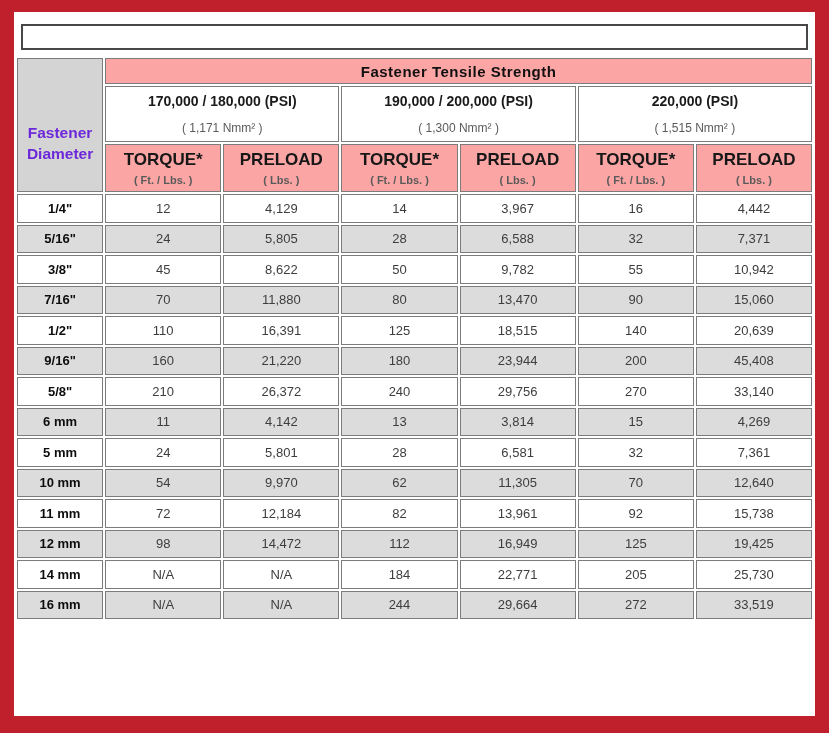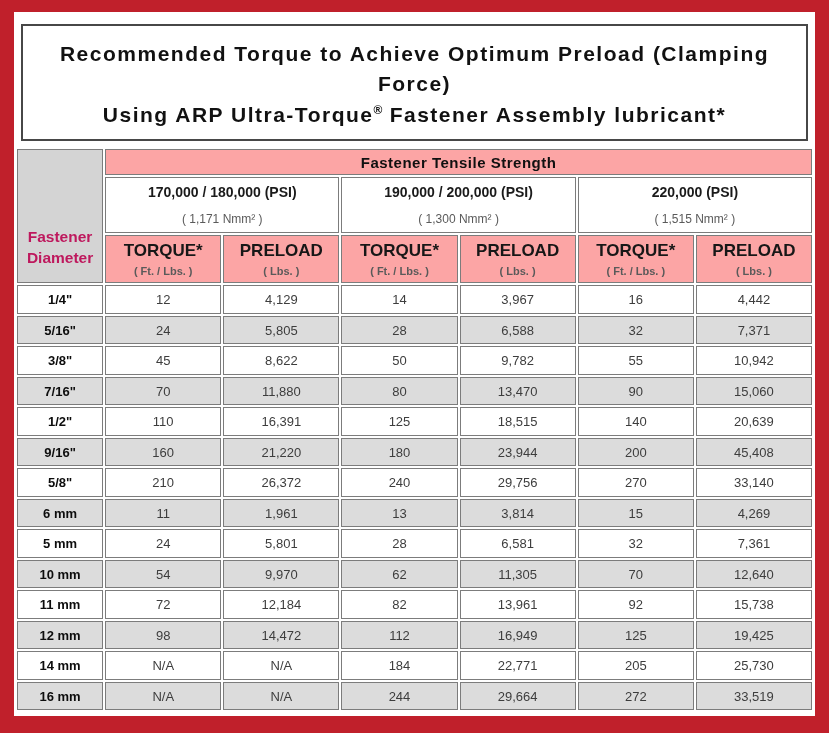--- a/index.html
+++ b/index.html
@@ -64,22 +64,22 @@
     font-size: 15px;
     font-weight: bold;
     letter-spacing: 0.5px;
   }
   th.corner {
     background: #d4d4d4;
     vertical-align: bottom;
     font-size: 15.5px;
     font-weight: bold;
     line-height: 1.35;
-    padding-bottom: 13px;
-    color: #be185d;
+    padding-bottom: 26px;
+    color: #6d28d9;
   }
   th.psi {
     background: #ffffff;
     height: 54px;
     font-weight: normal;
   }
   .psi-main { font-size: 14px; font-weight: bold; color: #1a1a1a; margin-bottom: 7px; }
   .psi-sub  { font-size: 12px; color: #5a5a5a; margin-top: 12px; }
   th.colhead { height: 46px; }
   .col-main { font-size: 17px; font-weight: bold; color: #171717; margin-bottom: 4px; }
@@ -96,24 +96,20 @@
     font-size: 13px;
   }
   tbody tr.alt td { background: #dcdcdc; }
 </style>
 </head>
 <body>
 
 <div class="panel">
 
   <div class="title-box">
-    <div class="title">
-      <span>Recommended Torque to Achieve Optimum Preload (Clamping Force)</span><br>
-      <span><span>Using ARP Ultra-Torque</span><span class="reg">®</span><span> Fastener Assembly lubricant*</span></span>
-    </div>
   </div>
 
   <table class="torque">
     <colgroup>
       <col class="c-diam">
       <col class="c-val">
         <col class="c-val">
         <col class="c-val">
       <col class="c-val">
         <col class="c-val">
@@ -228,21 +224,21 @@
           <td>210</td>
           <td>26,372</td>
           <td>240</td>
           <td>29,756</td>
           <td>270</td>
           <td>33,140</td>
         </tr>
         <tr class="alt">
           <td class="diam">6 mm</td>
           <td>11</td>
-          <td>1,961</td>
+          <td>4,142</td>
           <td>13</td>
           <td>3,814</td>
           <td>15</td>
           <td>4,269</td>
         </tr>
         <tr>
           <td class="diam">5 mm</td>
           <td>24</td>
           <td>5,801</td>
           <td>28</td>

